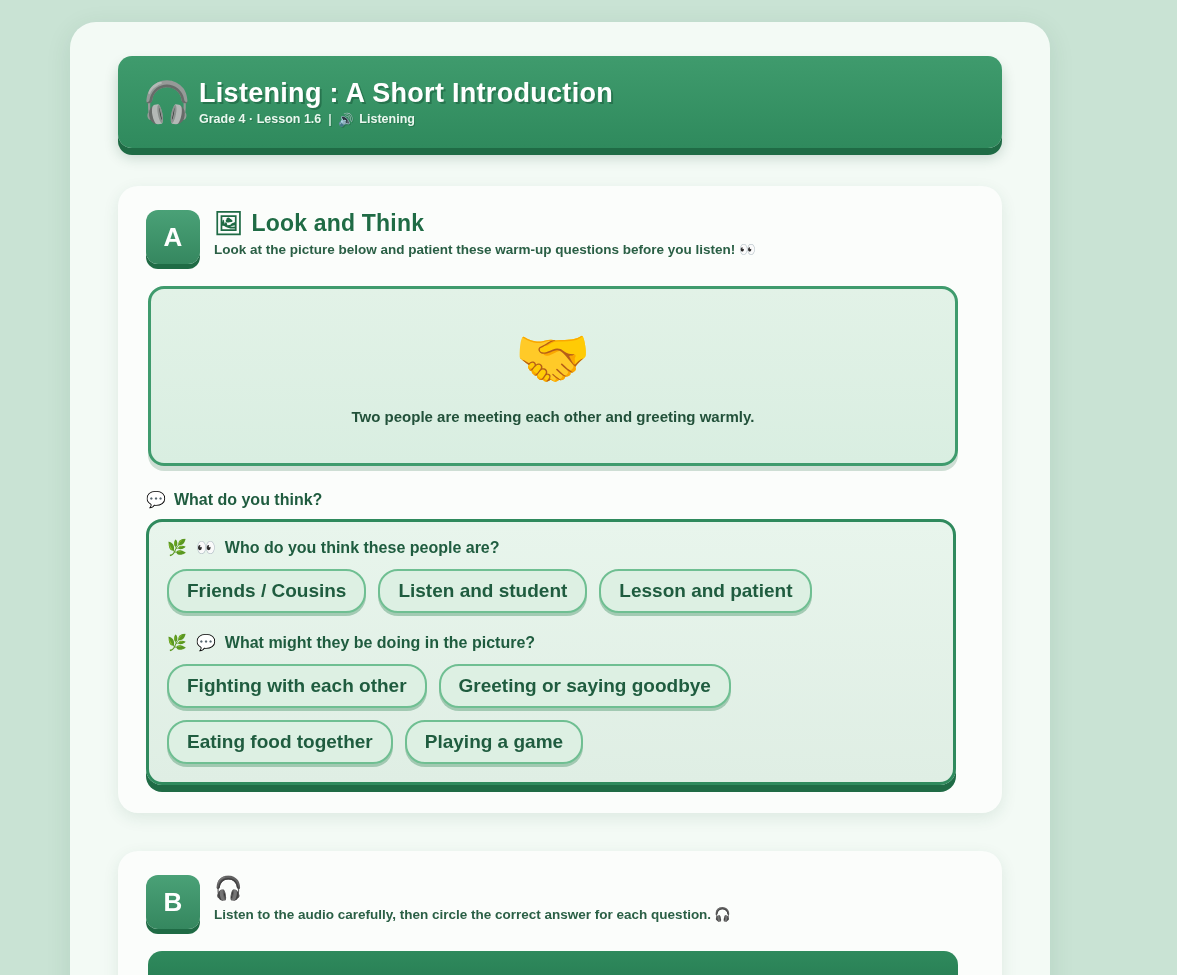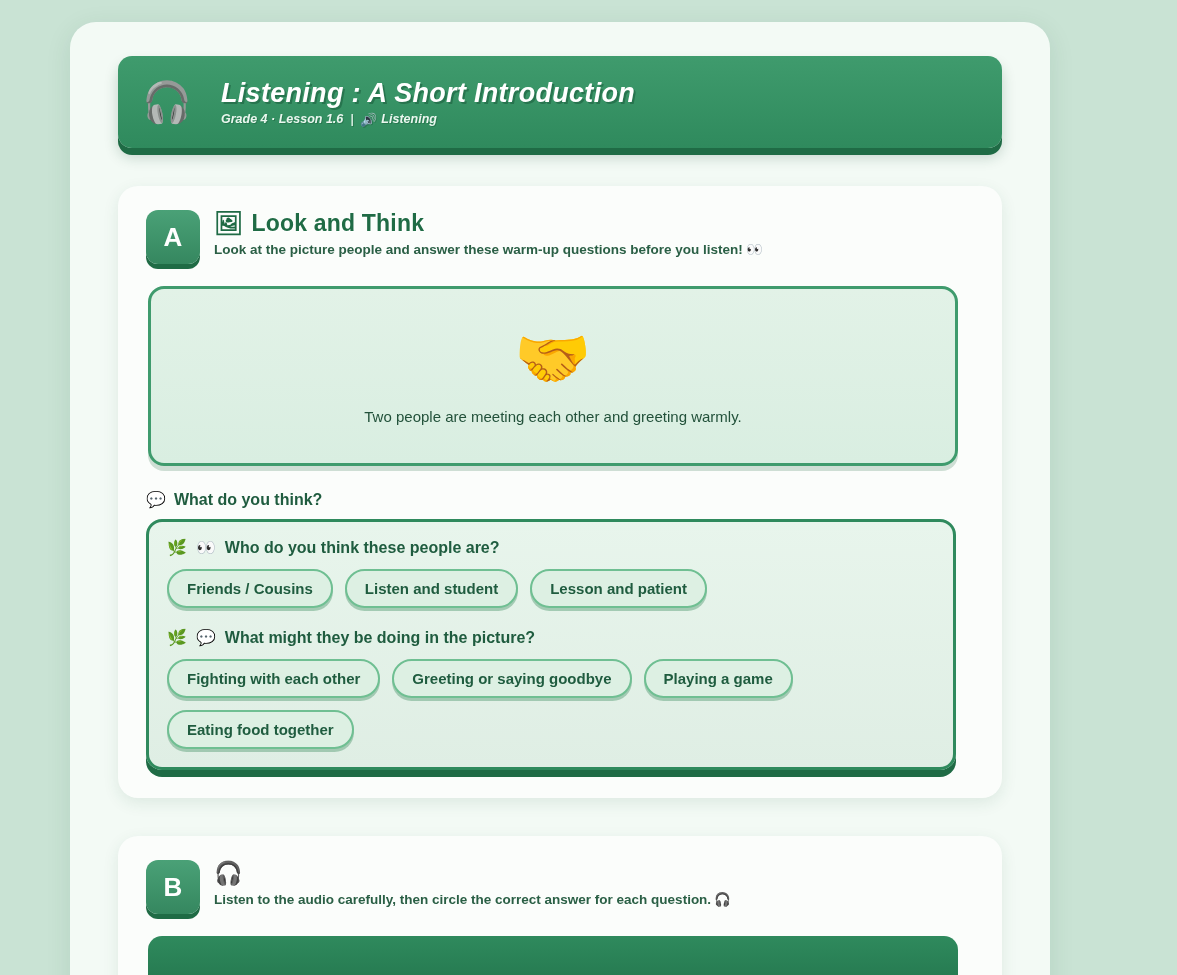--- a/index.html
+++ b/index.html
@@ -43,21 +43,21 @@
     width: 58px;
     height: 58px;
     display: flex;
     align-items: center;
     justify-content: center;
     font-size: 40px;
     line-height: 1;
     filter: grayscale(1) brightness(1.6);
     opacity: .95;
   }
-  .banner-text { margin-left: 25px; color: #fff; font-style: italic; }
+  .banner-text { margin-left: 3px; color: #fff; }
   .banner-title {
     font-size: 27px;
     font-weight: bold;
     letter-spacing: .3px;
     text-shadow: 2px 2px 0 rgba(20,80,50,.45);
   }
   .banner-sub {
     margin-top: 3px;
     font-size: 12.5px;
     font-weight: bold;
@@ -125,21 +125,21 @@
     box-shadow: 0 5px 0 rgba(150,185,165,.45);
     display: flex;
     flex-direction: column;
     align-items: center;
     justify-content: center;
   }
   .picture-emoji { font-size: 62px; line-height: 1; }
   .picture-caption {
     margin-top: 18px;
     font-size: 15px;
-    font-weight: normal;
+    font-weight: bold;
     color: #22513a;
   }
 
   
   .think-label {
     margin: 24px 0 10px 0;
     font-size: 16px;
     font-weight: bold;
     color: #1f5c3f;
     display: flex;
@@ -167,21 +167,21 @@
   .options {
     display: flex;
     flex-wrap: wrap;
     gap: 12px;
   }
   .option {
     background: #ddf0e3;
     border: 2px solid #6fbf92;
     border-radius: 20px;
     padding: 9px 18px;
-    font-size: 15px;
+    font-size: 19px;
     font-weight: bold;
     color: #1f5c3f;
     box-shadow: 0 3px 0 rgba(110,170,135,.55);
     cursor: pointer;
     white-space: nowrap;
   }
 
   
   .audio-bar {
     margin: 22px 0 0 2px;
@@ -211,21 +211,21 @@
   </div>
 
   <div class="section">
     <div class="section-head">
       <div class="badge">A</div>
       <div>
         <div class="section-title">
           <span>🖼</span>
           <span>Look and Think</span>
         </div>
-        <div class="section-desc">Look at the picture people and answer these warm-up questions before you listen! 👀</div>
+        <div class="section-desc">Look at the picture below and patient these warm-up questions before you listen! 👀</div>
       </div>
     </div>
 
     <div class="picture-box">
       <div class="picture-emoji">🤝</div>
       <div class="picture-caption">Two people are meeting each other and greeting warmly.</div>
     </div>
 
     <div class="think-label">
       <span>💬</span>
@@ -246,22 +246,22 @@
       </div>
 
       <div class="q-text second">
         <span>🌿</span>
         <span>💬</span>
         <span>What might they be doing in the picture?</span>
       </div>
       <div class="options">
         <div class="option">Fighting with each other</div>
         <div class="option">Greeting or saying goodbye</div>
+        <div class="option">Eating food together</div>
         <div class="option">Playing a game</div>
-        <div class="option">Eating food together</div>
       </div>
 
     </div>
   </div>
 
   <div class="section">
     <div class="section-head">
       <div class="badge">B</div>
       <div>
         <div class="section-title">

